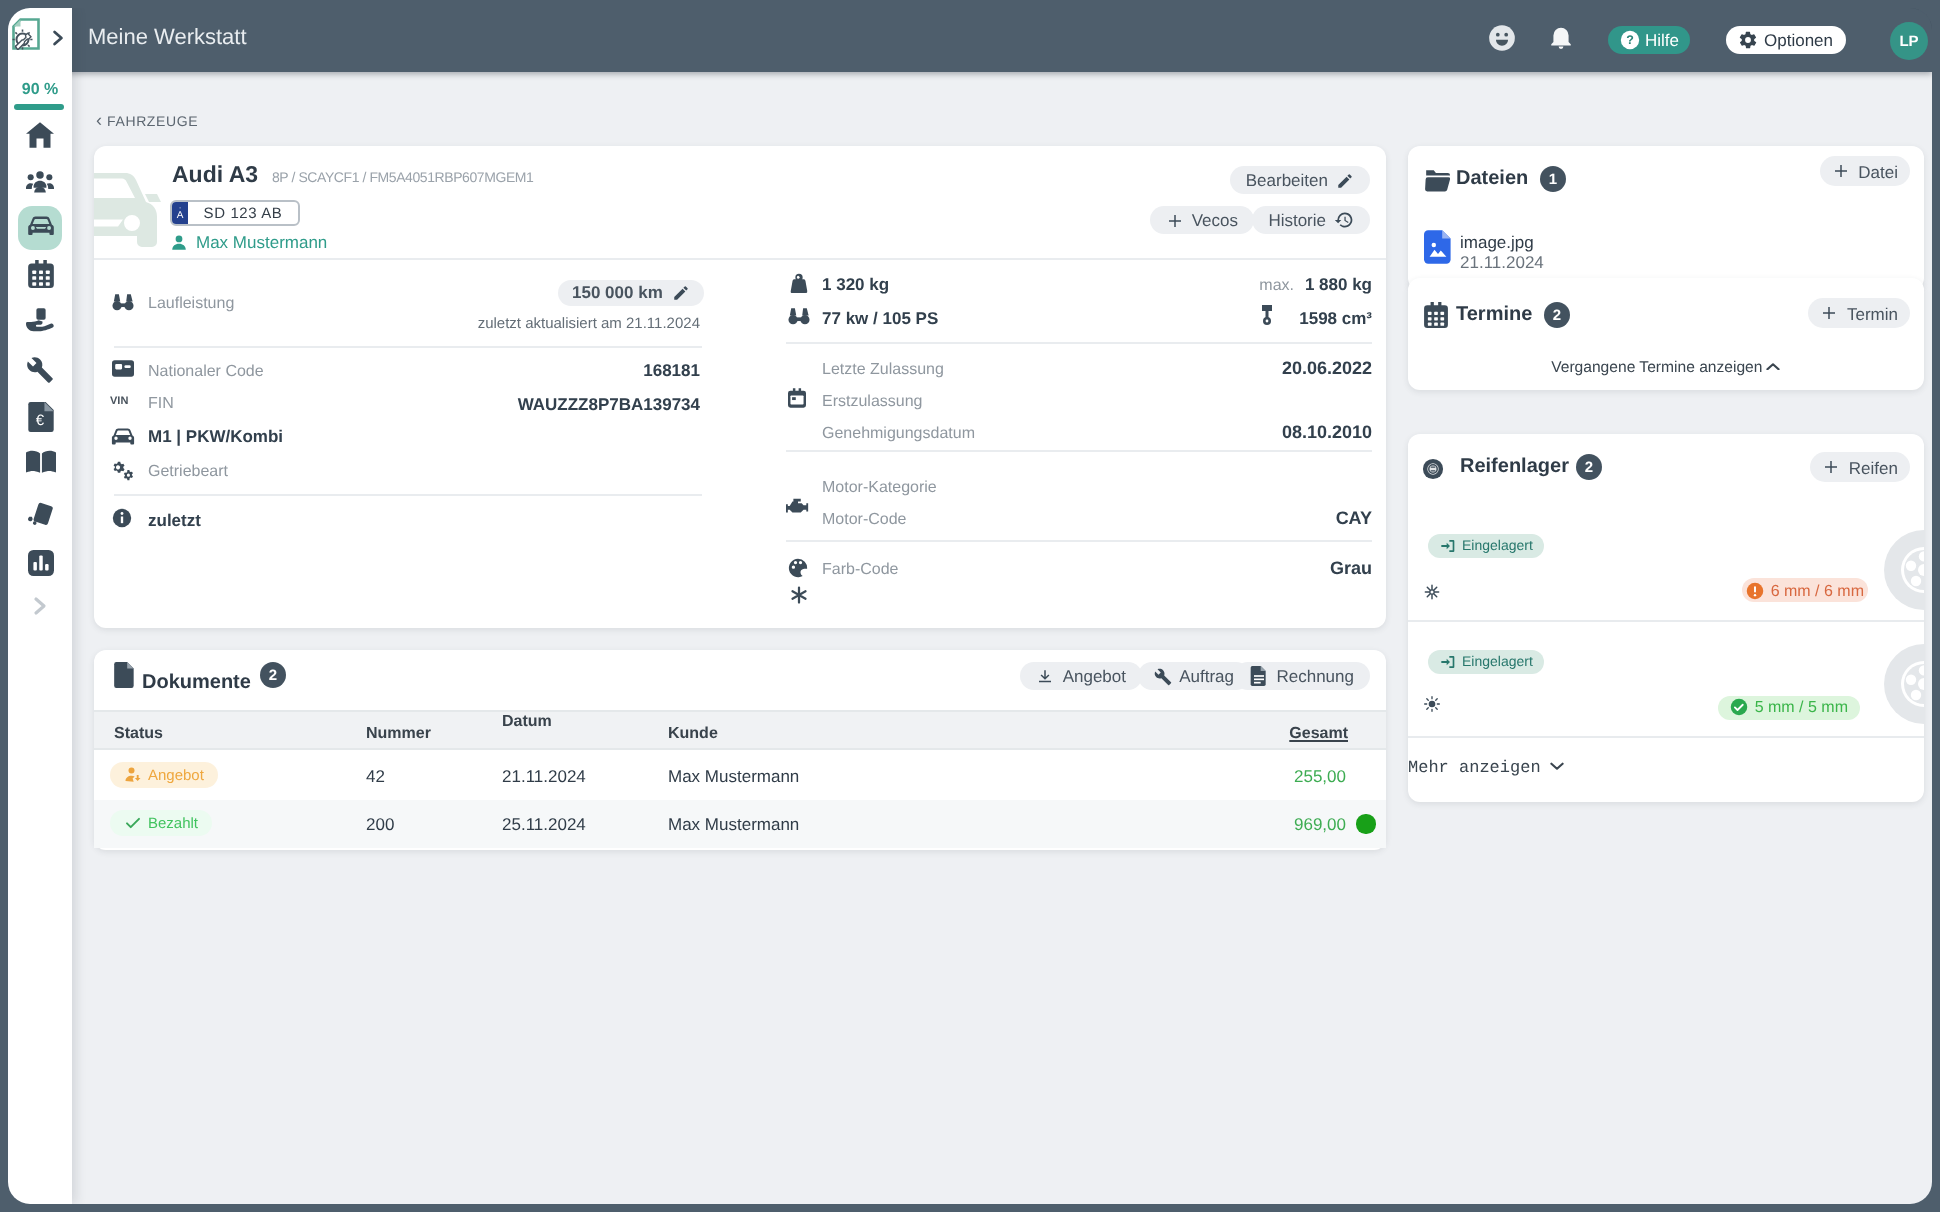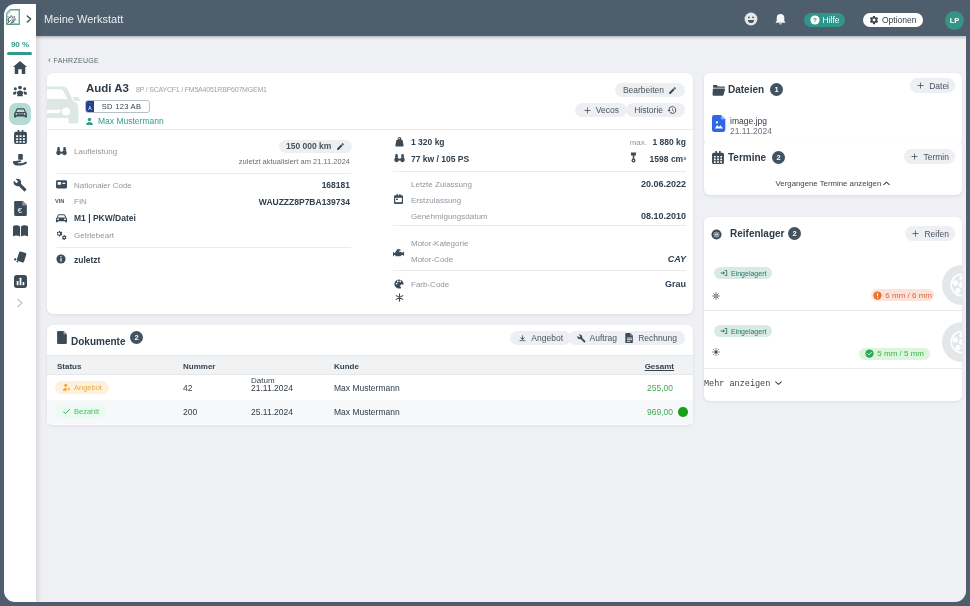--- a/index.html
+++ b/index.html
@@ -182,21 +182,21 @@
         <rect x="13.5" y="5.5" width="7" height="3" rx="1.5" fill="#fff"></rect>
       </svg>
     <div class="abs" style="left:27px;top:107.5px;font-size:8px;color:#8f979f;">Nationaler Code</div>
     <div class="abs" style="right:343px;top:107px;font-size:8.5px;font-weight:bold;color:#32404d;">168181</div>
     <div class="abs" style="left:8px;top:124.5px;font-size:5.5px;font-weight:bold;color:#4a545e;">VIN</div>
     <div class="abs" style="left:27px;top:124px;font-size:8px;color:#8f979f;">FIN</div>
     <div class="abs" style="right:343px;top:123.5px;font-size:8.5px;font-weight:bold;color:#32404d;">WAUZZZ8P7BA139734</div>
     <svg class="abs" style="left:8px;top:141px;" width="13px" height="9.5" viewBox="0 0 26 18">
         <path d="M3.5 7L5.6 1.8C6 .7 7 0 8.2 0h9.6c1.2 0 2.2.7 2.6 1.8L22.5 7c1 .4 1.6 1.3 1.6 2.4V15a1 1 0 01-1 1h-1.8a1 1 0 01-1-1v-1H5.7v1a1 1 0 01-1 1H2.9a1 1 0 01-1-1V9.4C1.9 8.3 2.5 7.4 3.5 7zm2.3-.6h14.4L18.7 2.7a1 1 0 00-.9-.7H8.2a1 1 0 00-.9.7zM6 11.5a1.7 1.7 0 100-3.4 1.7 1.7 0 000 3.4zm14 0a1.7 1.7 0 100-3.4 1.7 1.7 0 000 3.4z" fill="#3c4b58"></path>
       </svg>
-    <div class="abs" style="left:27px;top:140px;font-size:8.5px;font-weight:bold;color:#32404d;">M1 | PKW/Datei</div>
+    <div class="abs" style="left:27px;top:140px;font-size:8.5px;font-weight:bold;color:#32404d;">M1 | PKW/Kombi</div>
     <svg class="abs" style="left:9px;top:156.5px;" width="11" height="11" viewBox="0 0 24 24">
         <g fill="#3c4b58">
           <path d="M9 2l.4 1.8a5.5 5.5 0 011.2.7L12.4 4l1.3 2.2-1.4 1.2a5.5 5.5 0 010 1.4l1.4 1.2-1.3 2.2-1.8-.5a5.5 5.5 0 01-1.2.7L9 14H6.4L6 12.2a5.5 5.5 0 01-1.2-.7l-1.8.5-1.3-2.2L3.1 8.6a5.5 5.5 0 010-1.4L1.7 6 3 3.8l1.8.5A5.5 5.5 0 016 3.6L6.4 2zm-1.3 4A2 2 0 105.5 10 2 2 0 007.7 6z"></path>
           <path d="M19 11l.3 1.5c.4.1.7.3 1 .6l1.5-.4 1.1 1.8-1.2 1a4.6 4.6 0 010 1.2l1.2 1-1.1 1.8-1.5-.4a4.6 4.6 0 01-1 .6L19 22h-2.2l-.3-1.5a4.6 4.6 0 01-1-.6l-1.5.4-1.1-1.8 1.2-1a4.6 4.6 0 010-1.2l-1.2-1 1.1-1.8 1.5.4c.3-.3.6-.5 1-.6L16.8 11zm-1.1 3.8a1.7 1.7 0 101.7 1.7 1.7 1.7 0 00-1.7-1.7z"></path>
         </g>
       </svg>
     <div class="abs" style="left:27px;top:157.5px;font-size:8px;color:#8f979f;">Getriebeart</div>
     <div class="abs" style="left:10px;top:174px;width:294px;height:1px;background:#e9ecef;"></div>
     <svg class="abs" style="left:9px;top:181px;" width="10" height="10" viewBox="0 0 24 24">
         <circle cx="12" cy="12" r="11" fill="#3c4b58"></circle>
@@ -237,21 +237,21 @@
       </svg>
     <div class="abs" style="left:364px;top:122.5px;font-size:8px;color:#8f979f;">Erstzulassung</div>
     <div class="abs" style="left:364px;top:138.5px;font-size:8px;color:#8f979f;">Genehmigungsdatum</div>
     <div class="abs" style="right:7px;top:137.5px;font-size:9px;font-weight:bold;color:#32404d;">08.10.2010</div>
     <div class="abs" style="left:346px;top:151.5px;width:293px;height:1px;background:#e9ecef;"></div>
     <div class="abs" style="left:364px;top:165.5px;font-size:8px;color:#8f979f;">Motor-Kategorie</div>
     <svg class="abs" style="left:346px;top:176px;" width="12" height="9" viewBox="0 0 26 18">
         <path d="M8 0h8v3h-3v2h4l2 2h3V5h2v9h-2v-2h-3l-3 3H7l-3-3H2v3H0V6h2v2h2l3-5h4V3H8z" fill="#3c4b58"></path>
       </svg>
     <div class="abs" style="left:364px;top:181.5px;font-size:8px;color:#8f979f;">Motor-Code</div>
-    <div class="abs" style="right:7px;top:180.5px;font-size:9px;font-weight:bold;color:#32404d;font-style:italic;">CAY</div>
+    <div class="abs" style="right:7px;top:180.5px;font-size:9px;font-weight:bold;color:#32404d;">CAY</div>
     <div class="abs" style="left:346px;top:197px;width:293px;height:1px;background:#e9ecef;"></div>
     <svg class="abs" style="left:347px;top:206px;" width="10" height="10" viewBox="0 0 24 24">
         <path d="M12 1a11 11 0 105.6 20.5c-1.6-1-2.6-2.7-2.6-4.5 0-2 1.2-3.1 2.6-3.6 1-.4 2.7-.4 3.9-.4h1.4A11 11 0 0012 1zm-5.5 12a2 2 0 110-4 2 2 0 010 4zM9 7.5a2 2 0 110-4 2 2 0 010 4zm6 0a2 2 0 110-4 2 2 0 010 4z" fill="#3c4b58"></path>
       </svg>
     <div class="abs" style="left:364px;top:207px;font-size:8px;color:#8f979f;">Farb-Code</div>
     <div class="abs" style="right:7px;top:206px;font-size:9px;font-weight:bold;color:#32404d;">Grau</div>
     <svg class="abs" style="left:348px;top:219.5px;" width="9" height="9" viewBox="0 0 24 24">
         <g stroke="#3c4b58" stroke-width="3" stroke-linecap="round">
           <path d="M12 2v20M3.3 7l17.4 10M20.7 7L3.3 17"></path>
         </g>
@@ -277,21 +277,21 @@
           <path d="M12 0v6h6z" fill="#97a2ac"></path>
           <g fill="#fff">
             <rect x="4" y="11" width="12" height="2"></rect>
             <rect x="4" y="15" width="12" height="2"></rect>
             <rect x="4" y="19" width="8" height="2"></rect>
           </g>
         </svg> Rechnung</div>
     <div class="abs" style="left:0;top:30px;width:646px;height:20px;background:#f0f2f4;border-top:1px solid #e4e8ea;border-bottom:1px solid #e4e8ea;">
       <span class="abs" style="left:10px;top:6px;font-size:8px;font-weight:bold;color:#39434c;">Status</span>
       <span class="abs" style="left:136px;top:6px;font-size:8px;font-weight:bold;color:#39434c;">Nummer</span>
-      <span class="abs" style="left:204px;top:20px;font-size:8px;font-weight:normal;color:#39434c;">Datum</span>
+      <span class="abs" style="left:204px;top:0;font-size:8px;font-weight:bold;color:#39434c;">Datum</span>
       <span class="abs" style="left:287px;top:6px;font-size:8px;font-weight:bold;color:#39434c;">Kunde</span>
       <span class="abs" style="right:19px;top:6px;font-size:8px;font-weight:bold;color:#39434c;text-decoration:underline;">Gesamt</span>
     </div>
     <div class="abs" style="left:0;top:51px;width:646px;height:24px;">
       <span class="abs" style="left:8px;top:5px;height:13px;border-radius:7px;background:#fdf1dc;color:#efa73e;font-size:7.5px;display:inline-flex;align-items:center;gap:3px;padding:0 7px;"><svg width="9" height="9" viewBox="0 0 24 24">
             <g fill="#eda43e">
               <circle cx="10" cy="6" r="4"></circle>
               <path d="M2 20c0-4.4 3.6-7 8-7 1.5 0 3 .3 4.2 1l-2.7 2.7 1.4 4.3z"></path>
               <path d="M17 12h2.5v4H22l-3.8 4-3.7-4h2.5z"></path>
             </g>

